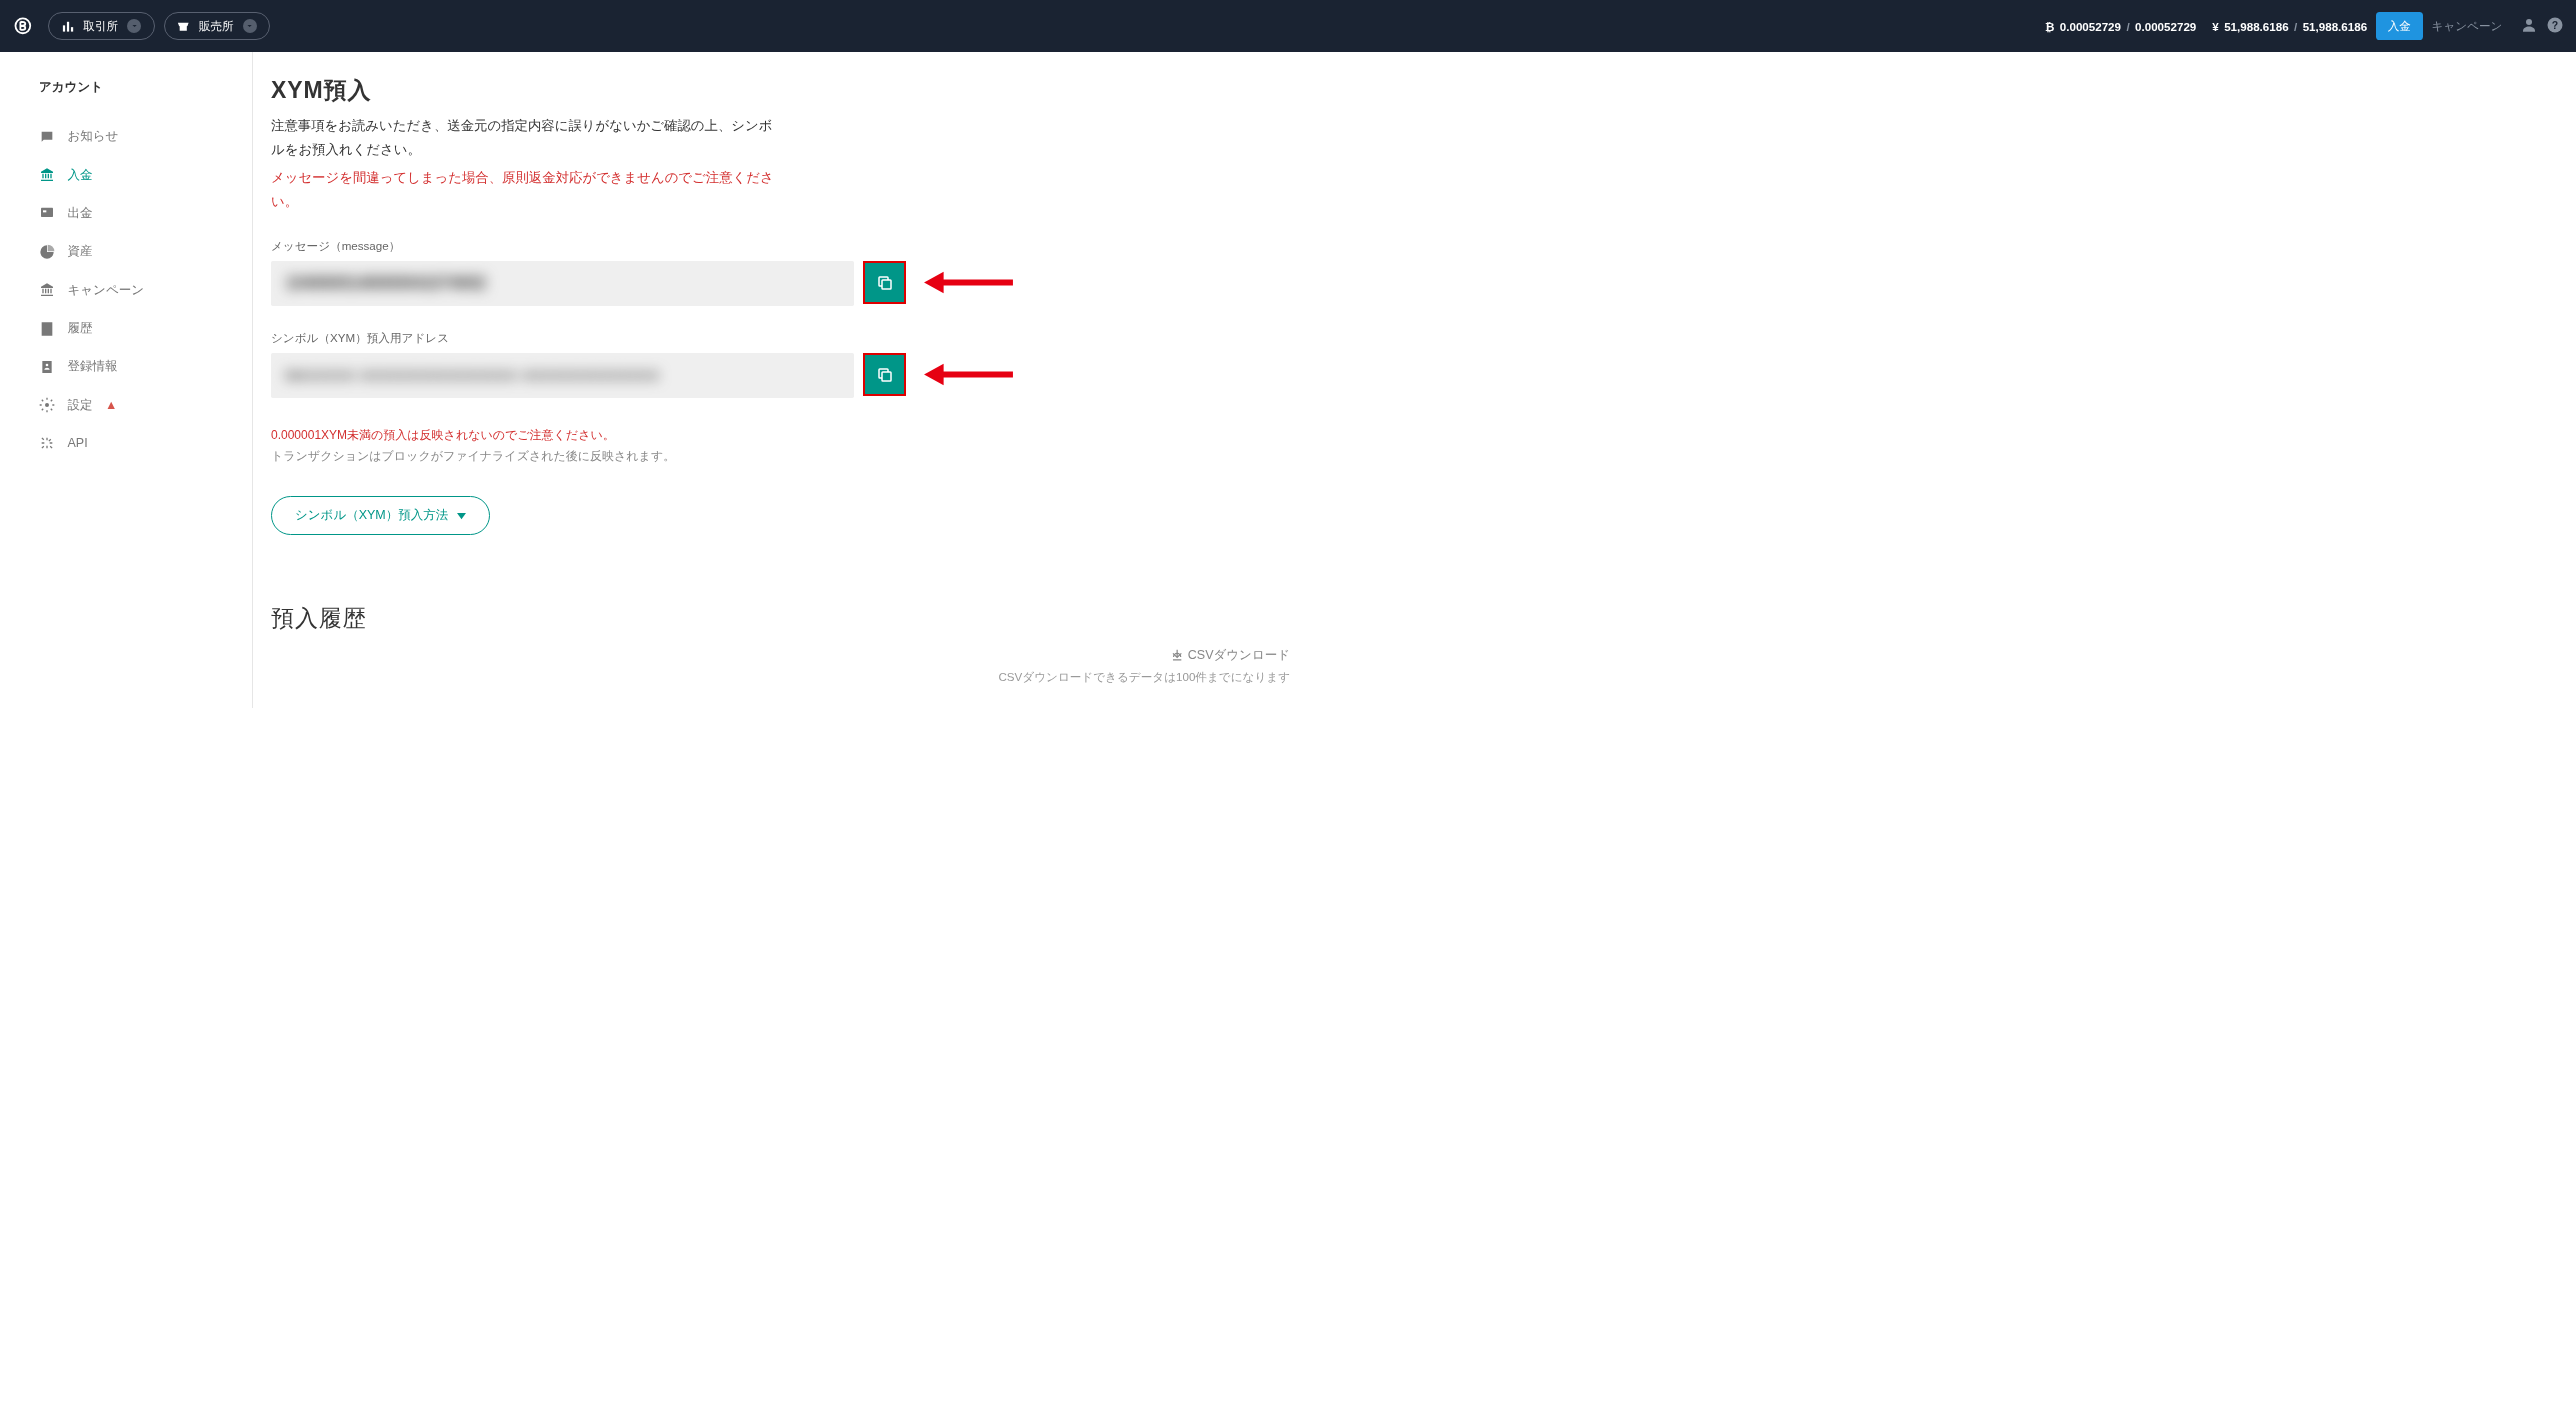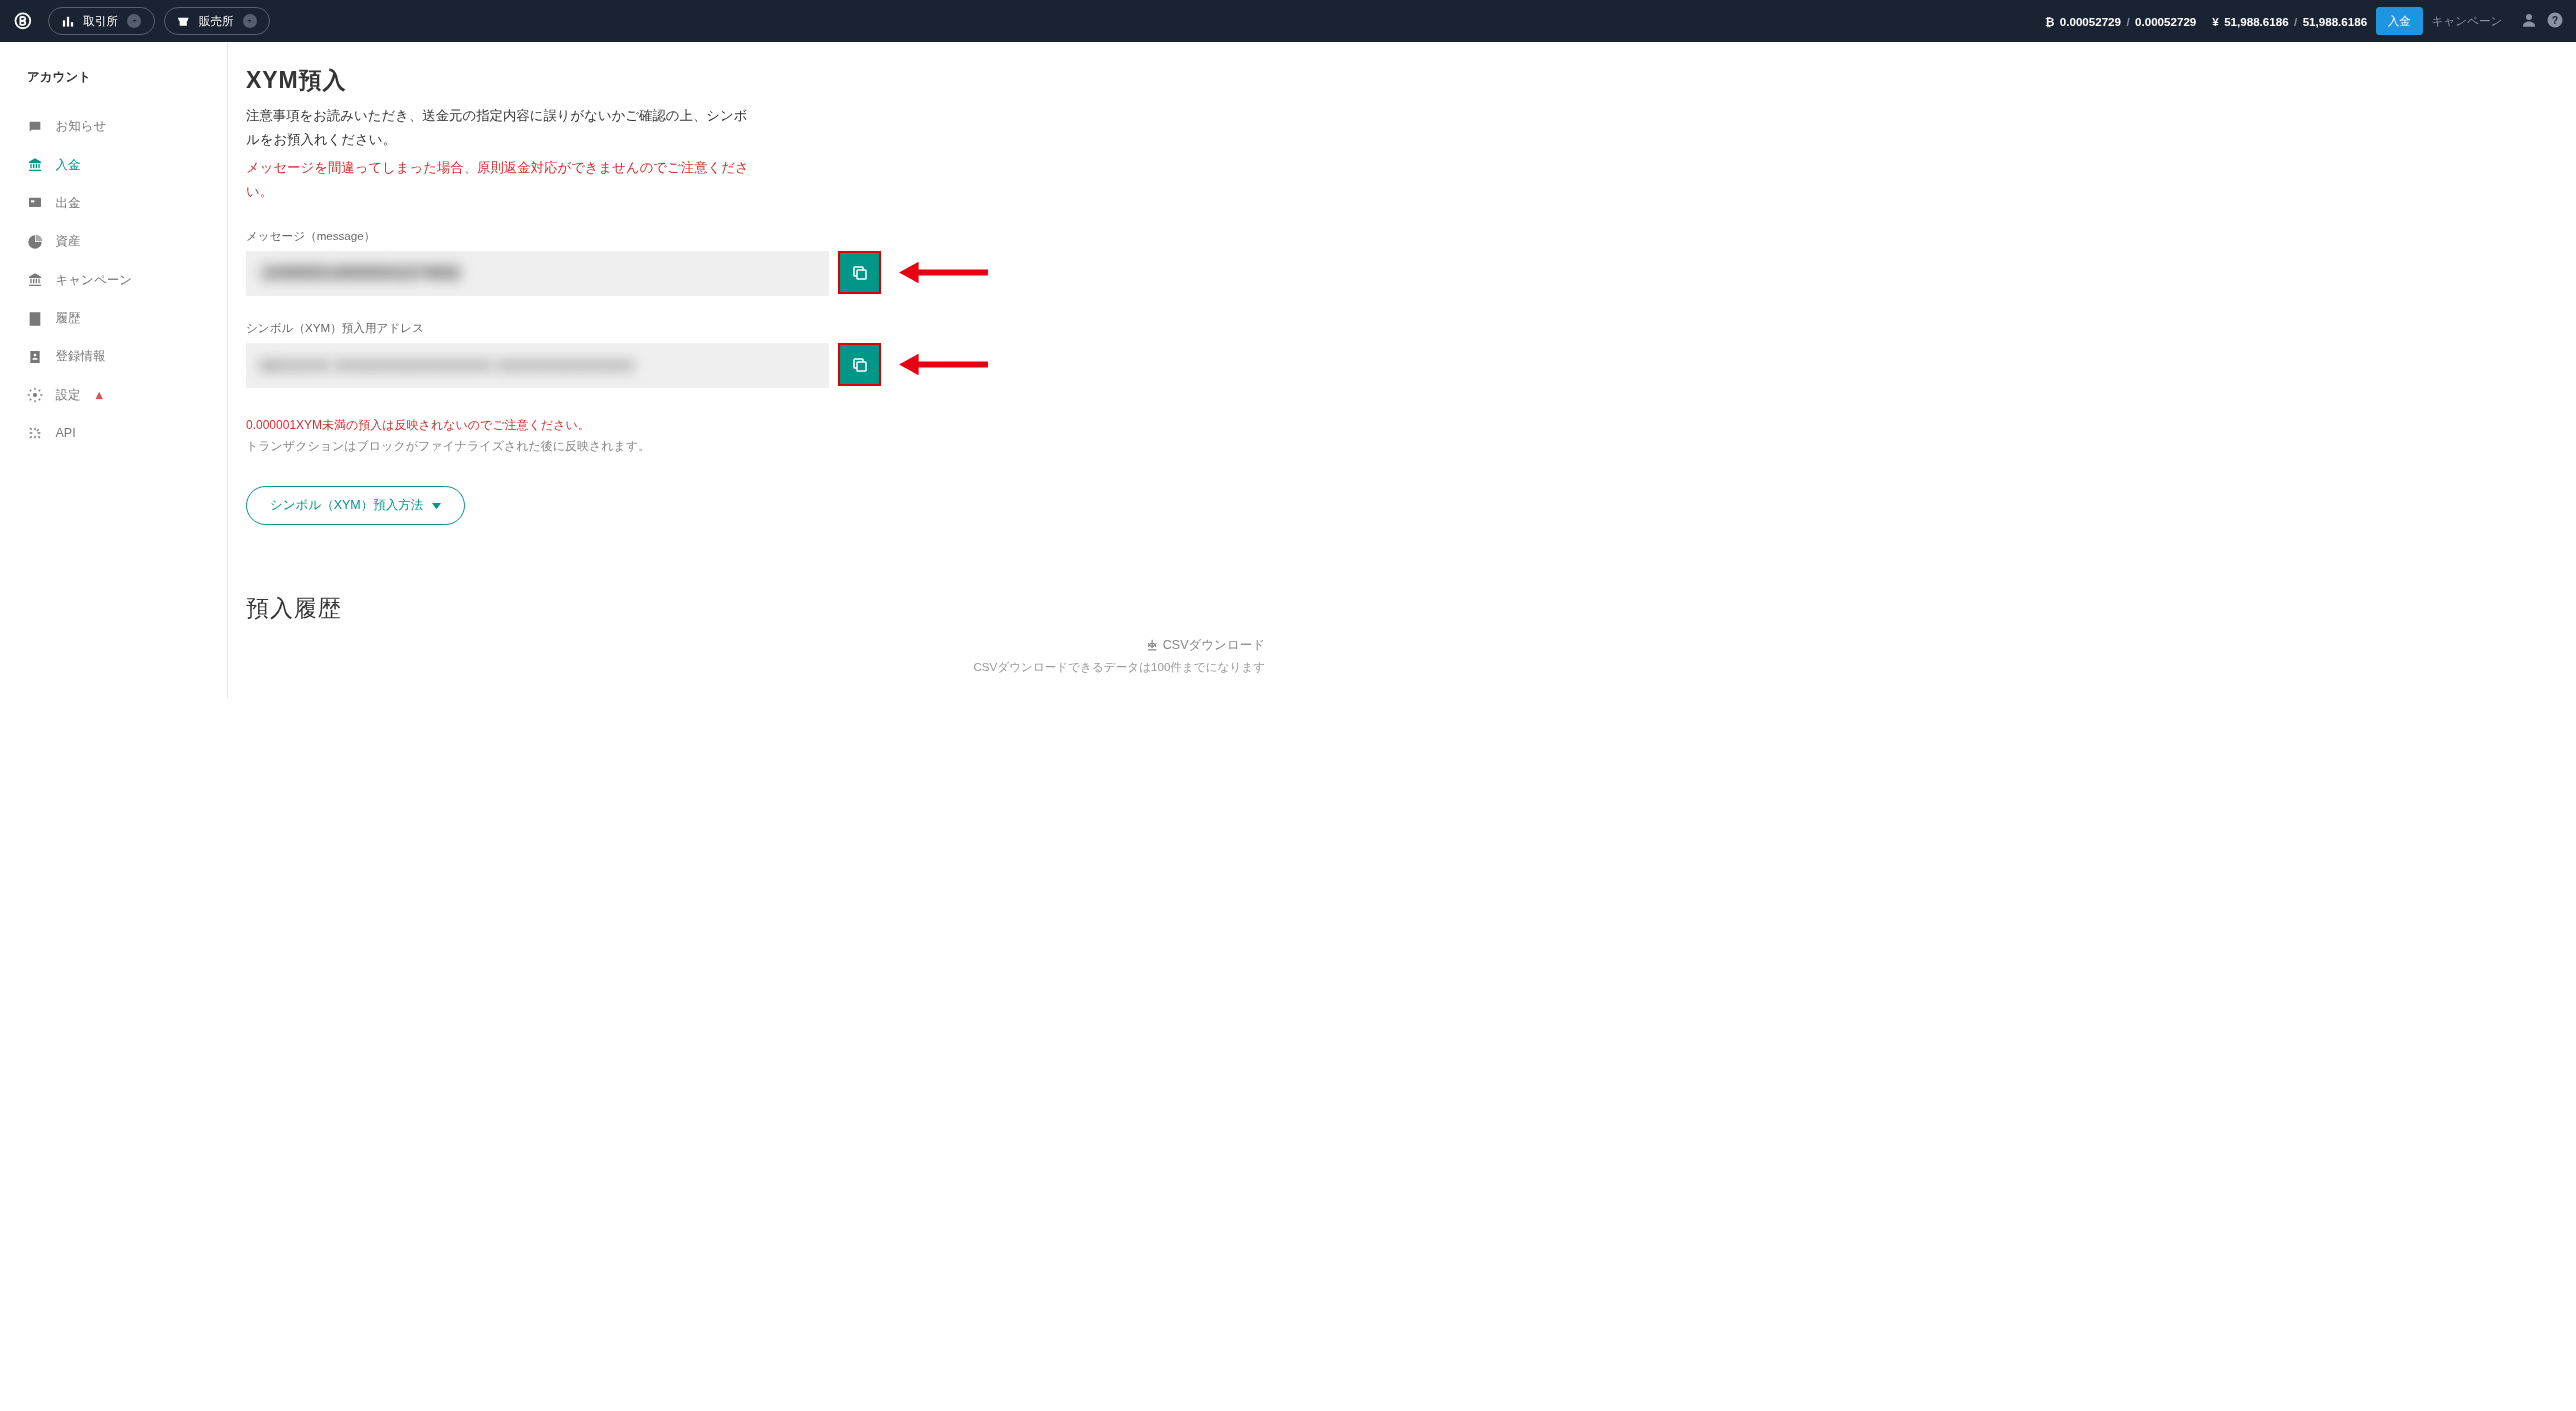--- a/index.html
+++ b/index.html
@@ -1,31 +1,31 @@
 <!DOCTYPE html>
 <html style="font-size:14.3px"><head>
 <meta charset="utf-8">
 <style>
 *{margin:0;padding:0;box-sizing:border-box;}
 body{font-family:-apple-system,"Hiragino Kaku Gothic ProN","Hiragino Sans",Meiryo,sans-serif;background:#fff;color:#333;}
-.header{background:#1a2332;color:#fff;height:42px;display:flex;align-items:center;padding:0 12.5px;font-size:11.6px;}
+.header{background:#1a2332;color:#fff;height:52px;display:flex;align-items:center;padding:0 12.5px;font-size:11.6px;}
 .logo{width:21.5px;height:21.5px;display:flex;align-items:center;justify-content:center;margin-right:14.3px;}
 .logo svg{width:19.7px;height:19.7px;}
 .header-dropdown{border:0.9px solid #586070;border-radius:16px;padding:5.4px 12.5px;margin-right:9px;display:flex;align-items:center;gap:9px;cursor:pointer;min-width:86px;}
 .header-dropdown .dd-icon{width:12.5px;height:12.5px;display:flex;align-items:center;}
 .header-dropdown .dd-text{flex:1;font-size:11.6px;}
 .header-dropdown .dd-caret{width:14.3px;height:14.3px;background:#555e6d;border-radius:50%;display:flex;align-items:center;justify-content:center;}
 .header-spacer{flex:1;}
 .header-rates{display:flex;align-items:center;gap:5.4px;font-weight:600;font-size:11.6px;}
 .rate-sep{color:#8892a0;}
 .btn-deposit{background:#1f94e0;color:#fff;padding:6.3px 11.6px;border-radius:3.6px;margin:0 9px;cursor:pointer;font-size:11.6px;}
 .header-link{color:#8892a0;margin-right:10.7px;cursor:pointer;}
 .header-icon{color:#8892a0;margin-left:7.2px;cursor:pointer;}
 .body{display:flex;}
-.sidebar{width:228px;border-right:0.9px solid #e6e6e6;padding:18px 0;}
+.sidebar{width:253px;border-right:0.9px solid #e6e6e6;padding:18px 12px;}
 .sidebar-title{font-size:12.5px;font-weight:600;padding:9px 27px 21.5px;}
 .sidebar-item{display:flex;align-items:center;padding:10.7px 27px;cursor:pointer;color:#787878;font-size:12.5px;gap:12.5px;}
 .sidebar-item.active{color:#009688;}
 .sidebar-item .s-icon{width:16px;height:16px;display:flex;align-items:center;justify-content:center;}
 .main{flex:1;padding:23px 18px;max-width:1073px;}
 .page-title{font-size:23px;font-weight:700;margin-bottom:8px;letter-spacing:0.9px;}
 .instr{font-size:13.4px;line-height:1.8;margin-bottom:3.6px;max-width:510px;}
 .instr.red,.red{color:#d32f2f;}
 .field-label{font-size:11.6px;color:#666;margin-top:25px;margin-bottom:7.2px;}
 .field-row{display:flex;align-items:stretch;position:relative;max-width:635px;}

